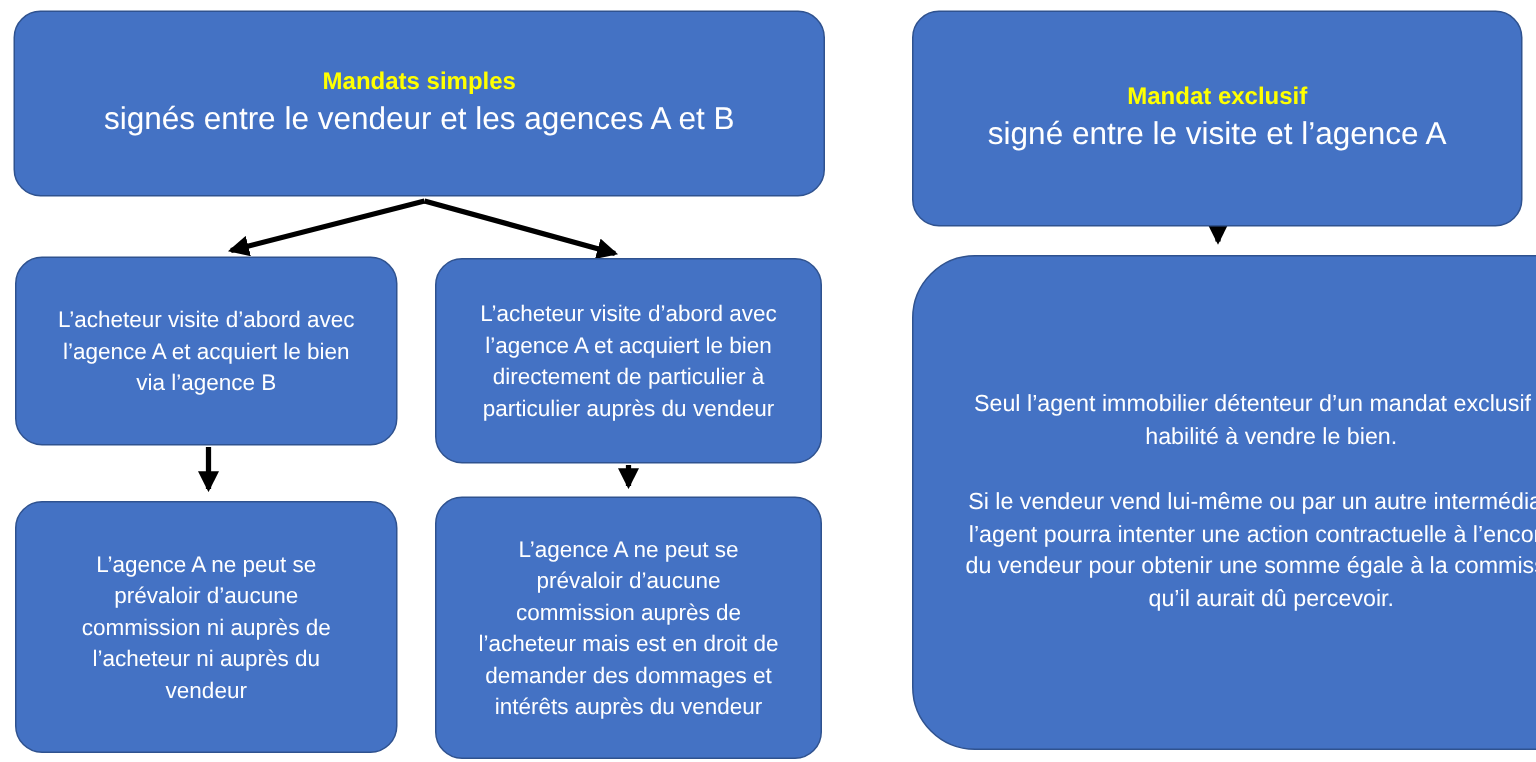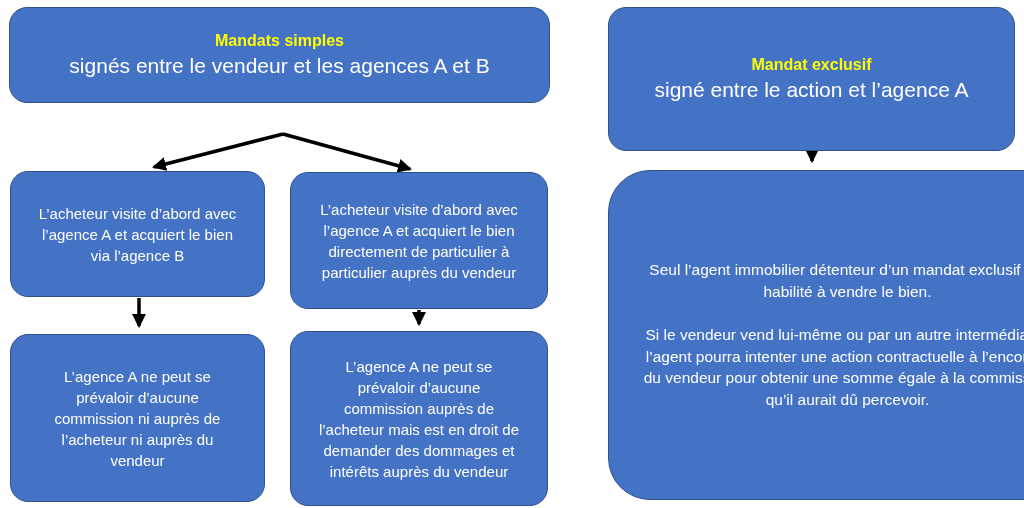--- a/index.html
+++ b/index.html
@@ -43,21 +43,21 @@
     font-weight: bold;
     font-size: 16px;
     line-height: 1.35;
   }
   .box .node-subtitle {
     color: #FFFFFF;
     font-size: 21px;
     line-height: 1.35;
   }
   
-  .box-root-left   { left: 9px;   top: 7px;   width: 541px; height: 96px; }
+  .box-root-left   { left: 9px;   top: 7px;   width: 541px; height: 124px; }
   .box-root-right  { left: 608px; top: 7px;   width: 407px; height: 144px; }
   
   .box-case-a      { left: 10px;  top: 171px; width: 255px; height: 126px; padding: 0 27px; }
   .box-case-b      { left: 290px; top: 172px; width: 258px; height: 137px; padding: 0 27px; }
   
   .box-outcome-a   { left: 10px;  top: 334px; width: 255px; height: 168px; padding: 0 27px; }
   .box-outcome-b   { left: 290px; top: 331px; width: 258px; height: 175px; padding: 0 27px; }
   
   .box-outcome-r   { left: 608px; top: 170px; width: 479px; height: 330px;
                      border-radius: 42px; padding: 0 32px; font-size: 15.5px; }
@@ -82,21 +82,21 @@
     <path d="M812 133 L812 161" stroke="#000000" stroke-width="3.5" fill="none" marker-end="url(#arrowhead)"></path>
   </svg>
 
   <div class="box box-root-left">
     <div class="node-title">Mandats simples</div>
     <div class="node-subtitle">signés entre le vendeur et les agences A et B</div>
   </div>
 
   <div class="box box-root-right">
     <div class="node-title">Mandat exclusif</div>
-    <div class="node-subtitle">signé entre le action et l’agence A</div>
+    <div class="node-subtitle">signé entre le visite et l’agence A</div>
   </div>
 
   <div class="box box-case-a">
     <span>L’acheteur visite d’abord avec l’agence A et acquiert le bien via l’agence B</span>
   </div>
 
   <div class="box box-case-b">
     <span>L’acheteur visite d’abord avec l’agence A et acquiert le bien directement de particulier à particulier auprès du vendeur</span>
   </div>
 

